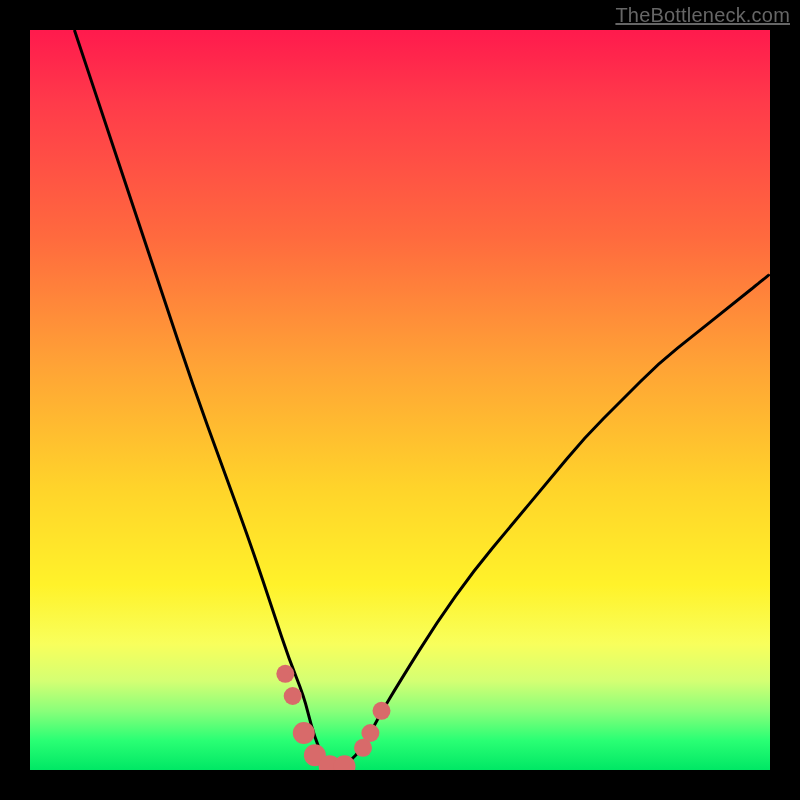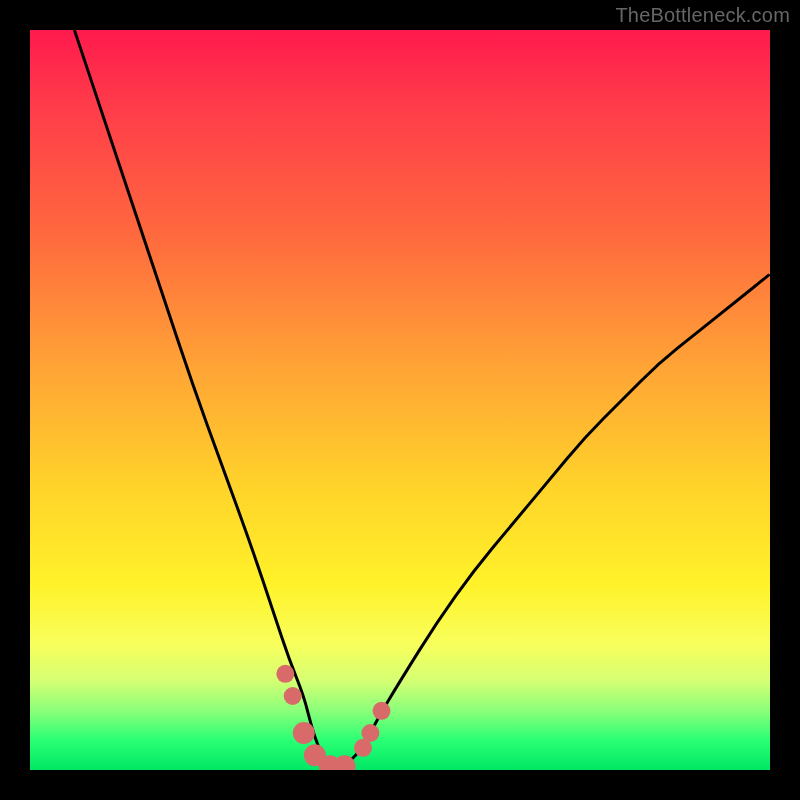--- a/index.html
+++ b/index.html
@@ -45,20 +45,21 @@
   }
   .watermark {
     position: absolute;
     top: 4px;
     right: 10px;
     color: #666;
     font-size: 20px;
     font-weight: 500;
     letter-spacing: 0.2px;
     user-select: none;
+    text-decoration: underline;
   }
   svg.curve {
     position: absolute;
     inset: 0;
   }
 </style>
 </head>
 <body>
 
 <div class="frame">

